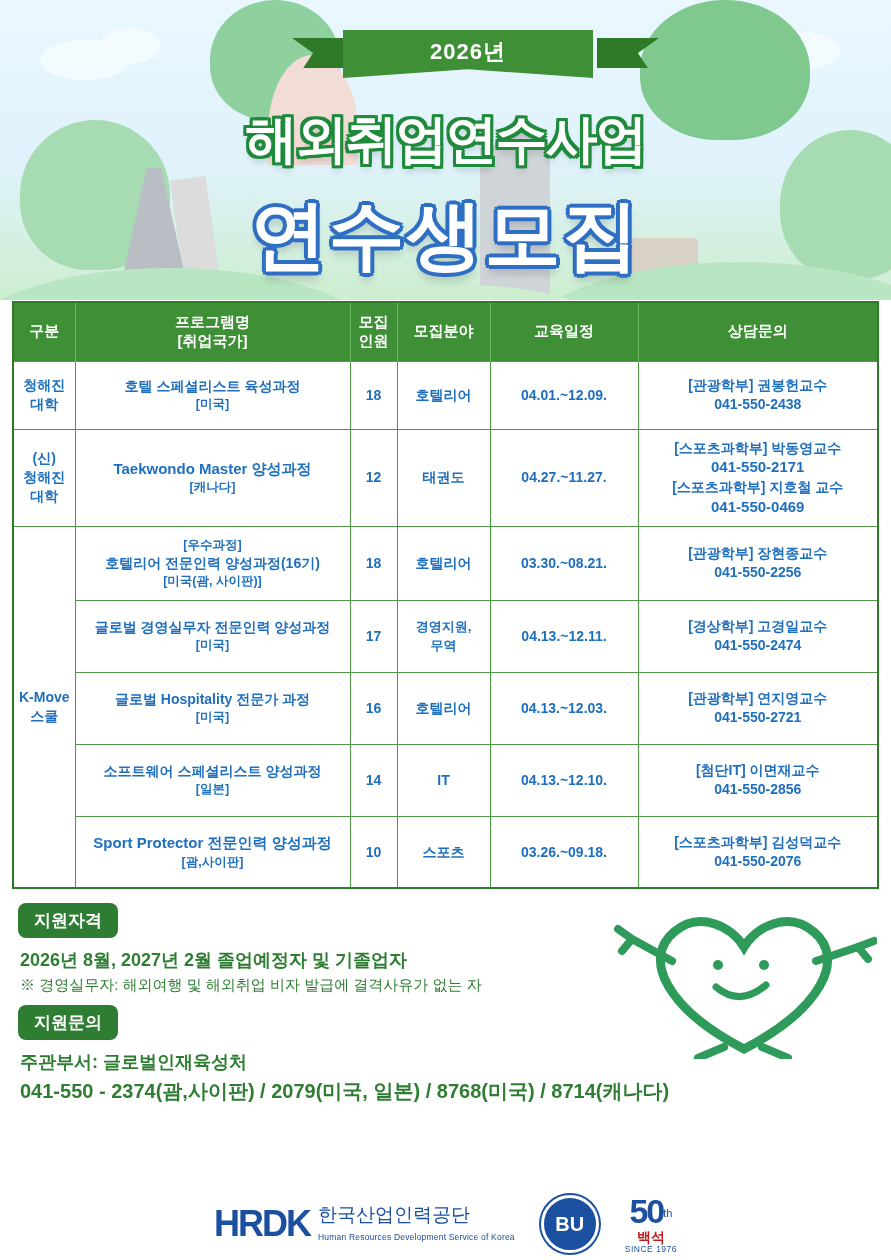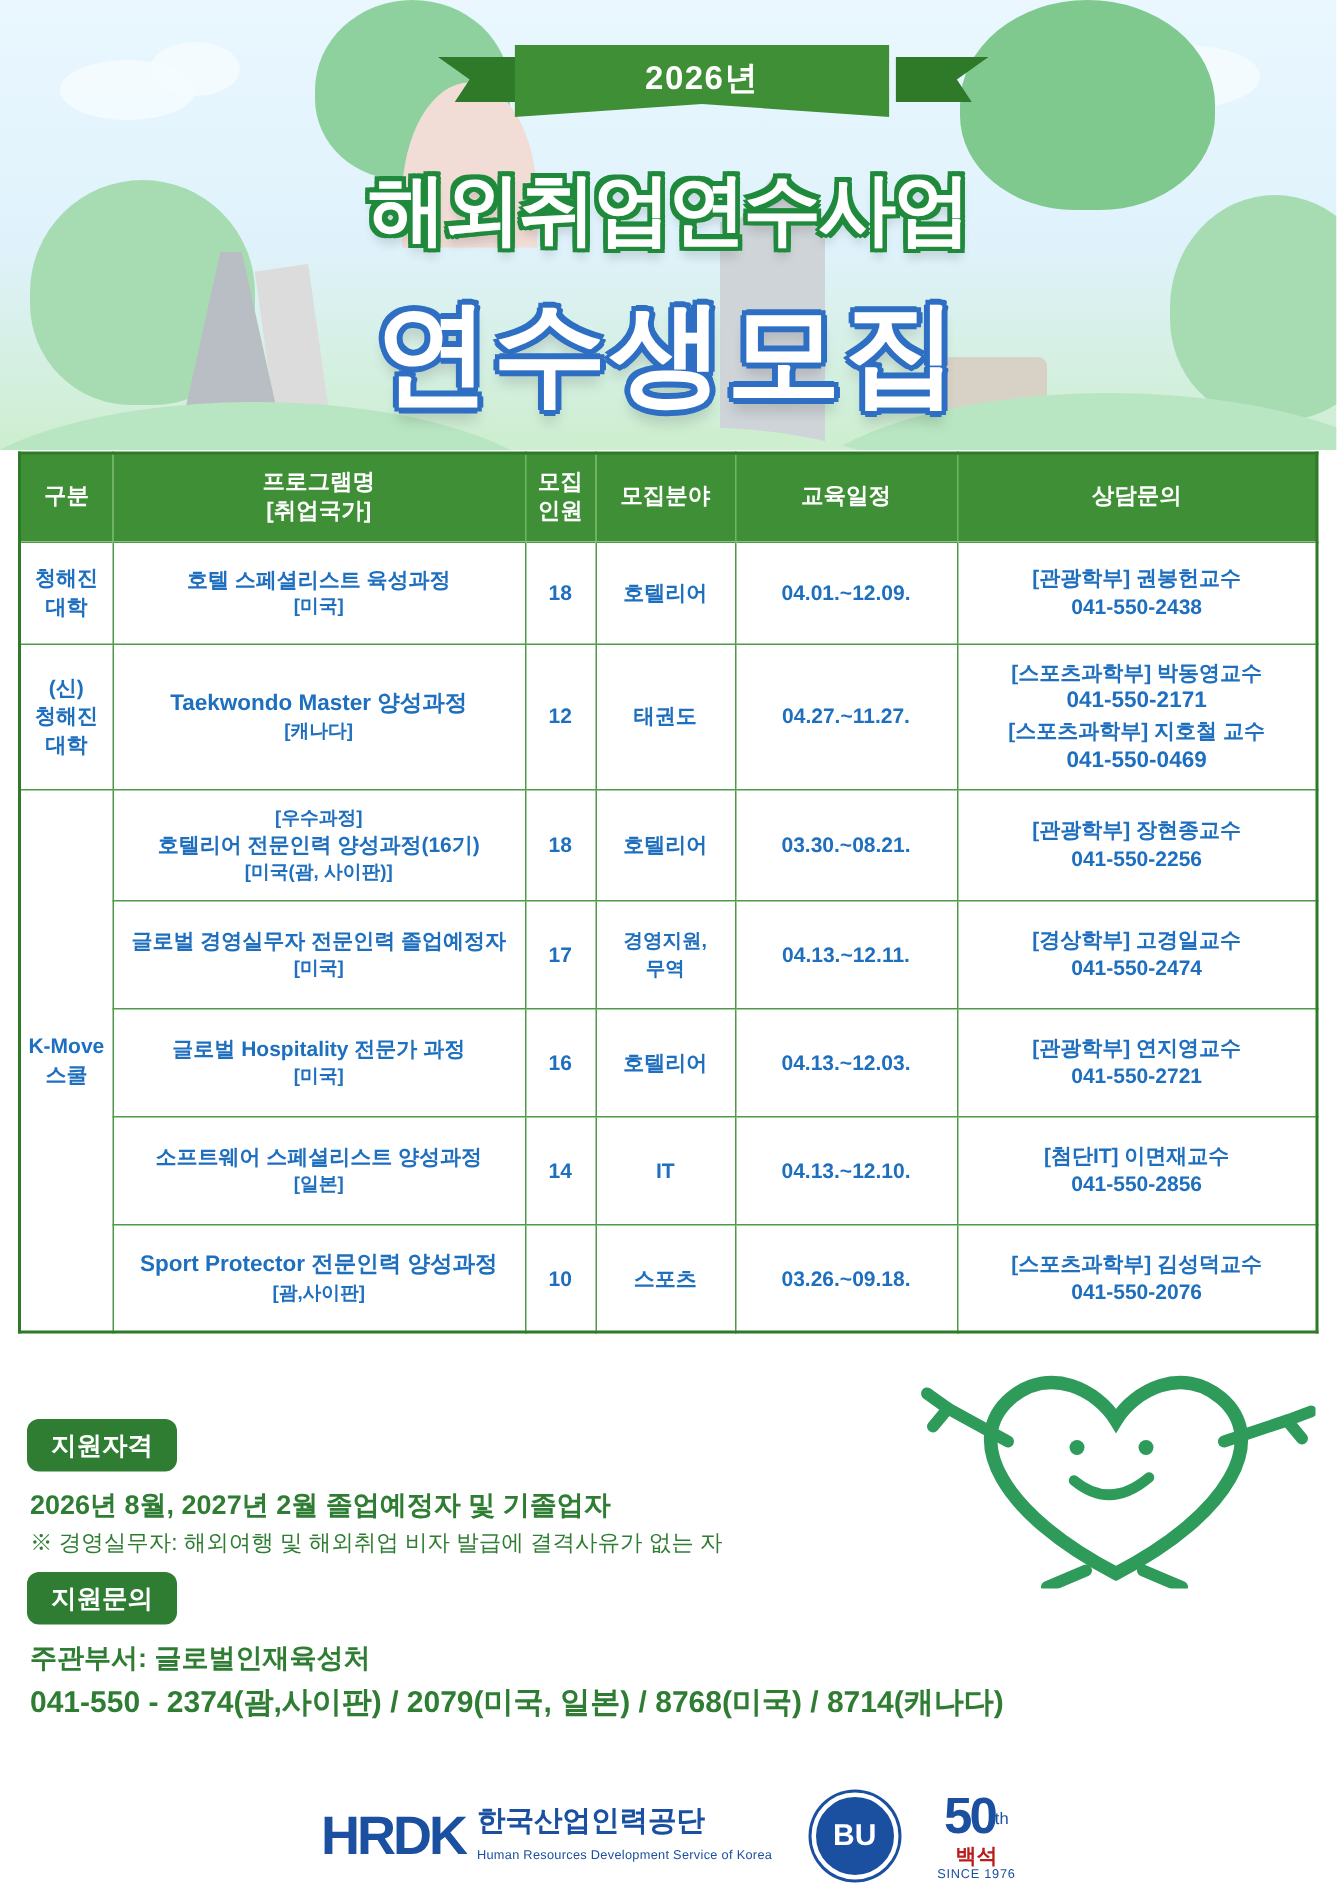--- a/index.html
+++ b/index.html
@@ -84,38 +84,38 @@
   .col-prog  { width: 275px; }
   .col-num   { width: 47px; }
   .col-field { width: 93px; }
   .col-sched { width: 148px; }
   .col-cont  { width: 240px; }
 
   
   .bottom { position:relative; padding: 14px 18px 0 18px; }
   .pill {
     display:inline-block; background:#2e7d32; color:#fff; font-weight:bold;
-    font-size:17px; padding:6px 16px; border-radius:8px; margin-bottom:8px;margin-top:43px;
+    font-size:17px; padding:6px 16px; border-radius:8px; margin-bottom:8px;
   }
   .line-main { color:#2e7d32; font-size:18px; font-weight:bold; margin:2px 0 4px 2px; }
   .line-sub  { color:#2e7d32; font-size:15px; margin:0 0 4px 2px; }
   .line-big  { color:#2e7d32; font-size:20px; font-weight:bold; margin:2px 0 0 2px; }
 
   
   .mascot { position:absolute; right:14px; top:10px; width:265px; height:160px; }
 
   
   .footer {
     position:absolute; left:0; bottom:0; width:891px; height:72px;
     display:flex; align-items:center; justify-content:center; gap:26px;
   }
   .hrdk { display:flex; align-items:center; gap:8px; }
   .hrdk-mark { font-size:36px; font-weight:bold; color:#1b4fa0; letter-spacing:-2px; }
   .hrdk-kr { line-height:1.1; }
-  .hrdk-kr .k1 { font-size:19px; font-weight:bold; color:#1b4fa0; }
+  .hrdk-kr .k1 { font-size:19px; font-weight:normal; color:#1b4fa0; }
   .hrdk-kr .k2 { font-size:8.5px; color:#1b4fa0; letter-spacing:.2px; }
   .bu-logo {
     width:58px; height:58px; border-radius:50%; background:#1b4fa0; color:#fff;
     display:flex; align-items:center; justify-content:center;
     font-size:20px; font-weight:bold; border:3px solid #ffffff;
     box-shadow:0 0 0 2px #1b4fa0;
   }
   .bs { text-align:center; line-height:1.05; }
   .bs .n50 { font-size:34px; font-weight:bold; color:#1b4fa0; letter-spacing:-2px; }
   .bs .th { font-size:11px; color:#1b4fa0; vertical-align:super; }
@@ -238,21 +238,21 @@
         <td class="field">호텔리어</td>
         <td class="sched">03.30.~08.21.</td>
         <td class="contact">
           <span>[관광학부] 장현종교수</span><br>
           <span>041-550-2256</span>
         </td>
       </tr>
 
       <tr style="height:72px;">
         <td class="prog">
-          <span>글로벌 경영실무자 전문인력 졸업예정자</span>
+          <span>글로벌 경영실무자 전문인력 양성과정</span>
           <span class="sub">[미국]</span>
         </td>
         <td class="num">17</td>
         <td class="field">
           <span style="font-size:13px;">경영지원,</span><br>
           <span style="font-size:13px;">무역</span>
         </td>
         <td class="sched">04.13.~12.11.</td>
         <td class="contact">
           <span>[경상학부] 고경일교수</span><br>

